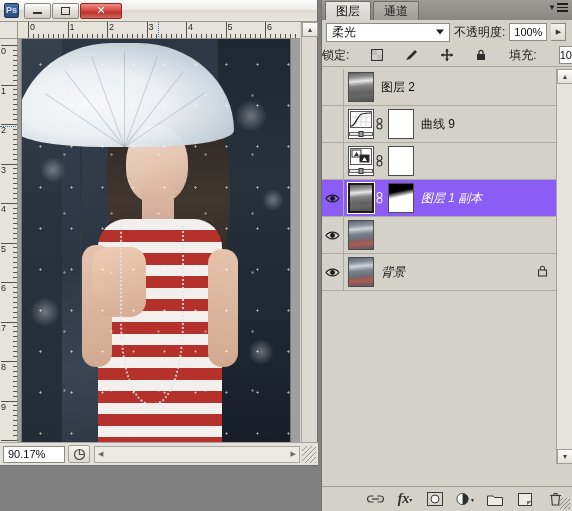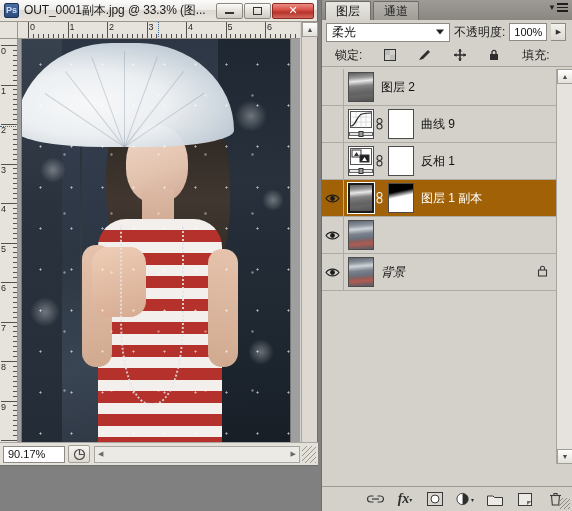--- a/index.html
+++ b/index.html
@@ -177,39 +177,39 @@
     font-size: 11px; color: #111; display: flex; align-items: center; justify-content: center;
   }
   .spin {
     width: 15px; height: 18px; border: 1px solid #8d8a84; border-left: none;
     background: linear-gradient(to bottom,#f4f2ee,#dcd8d1);
     display:flex; align-items:center; justify-content:center;
   }
   .spin span { font-size: 7px; color: #333; }
 
   #lock-row {
-    height: 23px; display: flex; align-items: center; padding: 0 13px; gap: 22px;
+    height: 23px; display: flex; align-items: center; padding: 0 0; gap: 22px;
     background: #d4d1cb; border-bottom: 1px solid #a8a49e;
   }
   .lockicon { width: 14px; height: 14px; display:flex; align-items:center; justify-content:center; }
 
   
   #layer-list {
     position: absolute; left: 0; top: 69px; right: 0; bottom: 47px;
     background: #d4d1cb; overflow: hidden;
   }
   #layer-scrollarea {
     position: absolute; left: 0; top: 0; right: 16px; bottom: 0; overflow: hidden;
   }
   .layer-row {
     height: 37px; display: flex; align-items: center;
     border-bottom: 1px solid #aeaba5;
     background: #d4d1cb;
   }
-  .layer-row.selected { background: #a16207; }
+  .layer-row.selected { background: #8b5cf6; font-style: italic; }
   .eye-cell {
     width: 22px; height: 37px; display:flex; align-items:center; justify-content:center;
     border-right: 1px solid #aeaba5; flex-shrink: 0;
   }
   .eye-box { width: 15px; height: 13px; display:flex; align-items:center; justify-content:center; }
   .thumb {
     width: 26px; height: 30px; margin-left: 4px; flex-shrink: 0;
     border: 1px solid #4c4c4c; background: #7e8691; position: relative; overflow: hidden;
   }
   .thumb.selected-thumb { border: 2px solid #1a1a1a; box-shadow: 0 0 0 1px #fff; }
@@ -348,21 +348,20 @@
 </style>
 </head>
 <body>
 
 <div id="app">
 
   <div id="doc-window">
 
     <div id="title-bar">
       <div id="ps-logo">Ps</div>
-      <div id="doc-title">OUT_0001副本.jpg @ 33.3% (图...</div>
       <div class="winbtns">
         <div class="winbtn" id="btn-min">
             <i class="gl"></i>
           </div>
         <div class="winbtn" id="btn-max">
             <i class="gl"></i>
           </div>
         <div class="winbtn" id="btn-close">
           <span class="gl">✕</span>
         </div>
@@ -711,21 +710,20 @@
               </svg>
             </div>
           </div>
           <div class="link-icon">
             <svg width="9" height="12" viewBox="0 0 9 12">
                 <rect x="2" y="0.5" width="5" height="5" rx="2.5" fill="none" stroke="#333" stroke-width="1.1"></rect>
                 <rect x="2" y="6" width="5" height="5" rx="2.5" fill="none" stroke="#333" stroke-width="1.1"></rect>
               </svg>
           </div>
           <div class="mask-thumb"></div>
-          <div class="layer-name">反相 1</div>
         </div>
 
         <div class="layer-row selected">
           <div class="eye-cell">
             <div class="eye-box">
               <svg width="15" height="11" viewBox="0 0 15 11">
                   <path d="M1 5.5 C4 1 11 1 14 5.5 C11 10 4 10 1 5.5 Z" fill="none" stroke="#1b1b1b" stroke-width="1.1"></path>
                   <circle cx="7.5" cy="5.5" r="2.4" fill="#1b1b1b"></circle>
                 </svg>
             </div>

